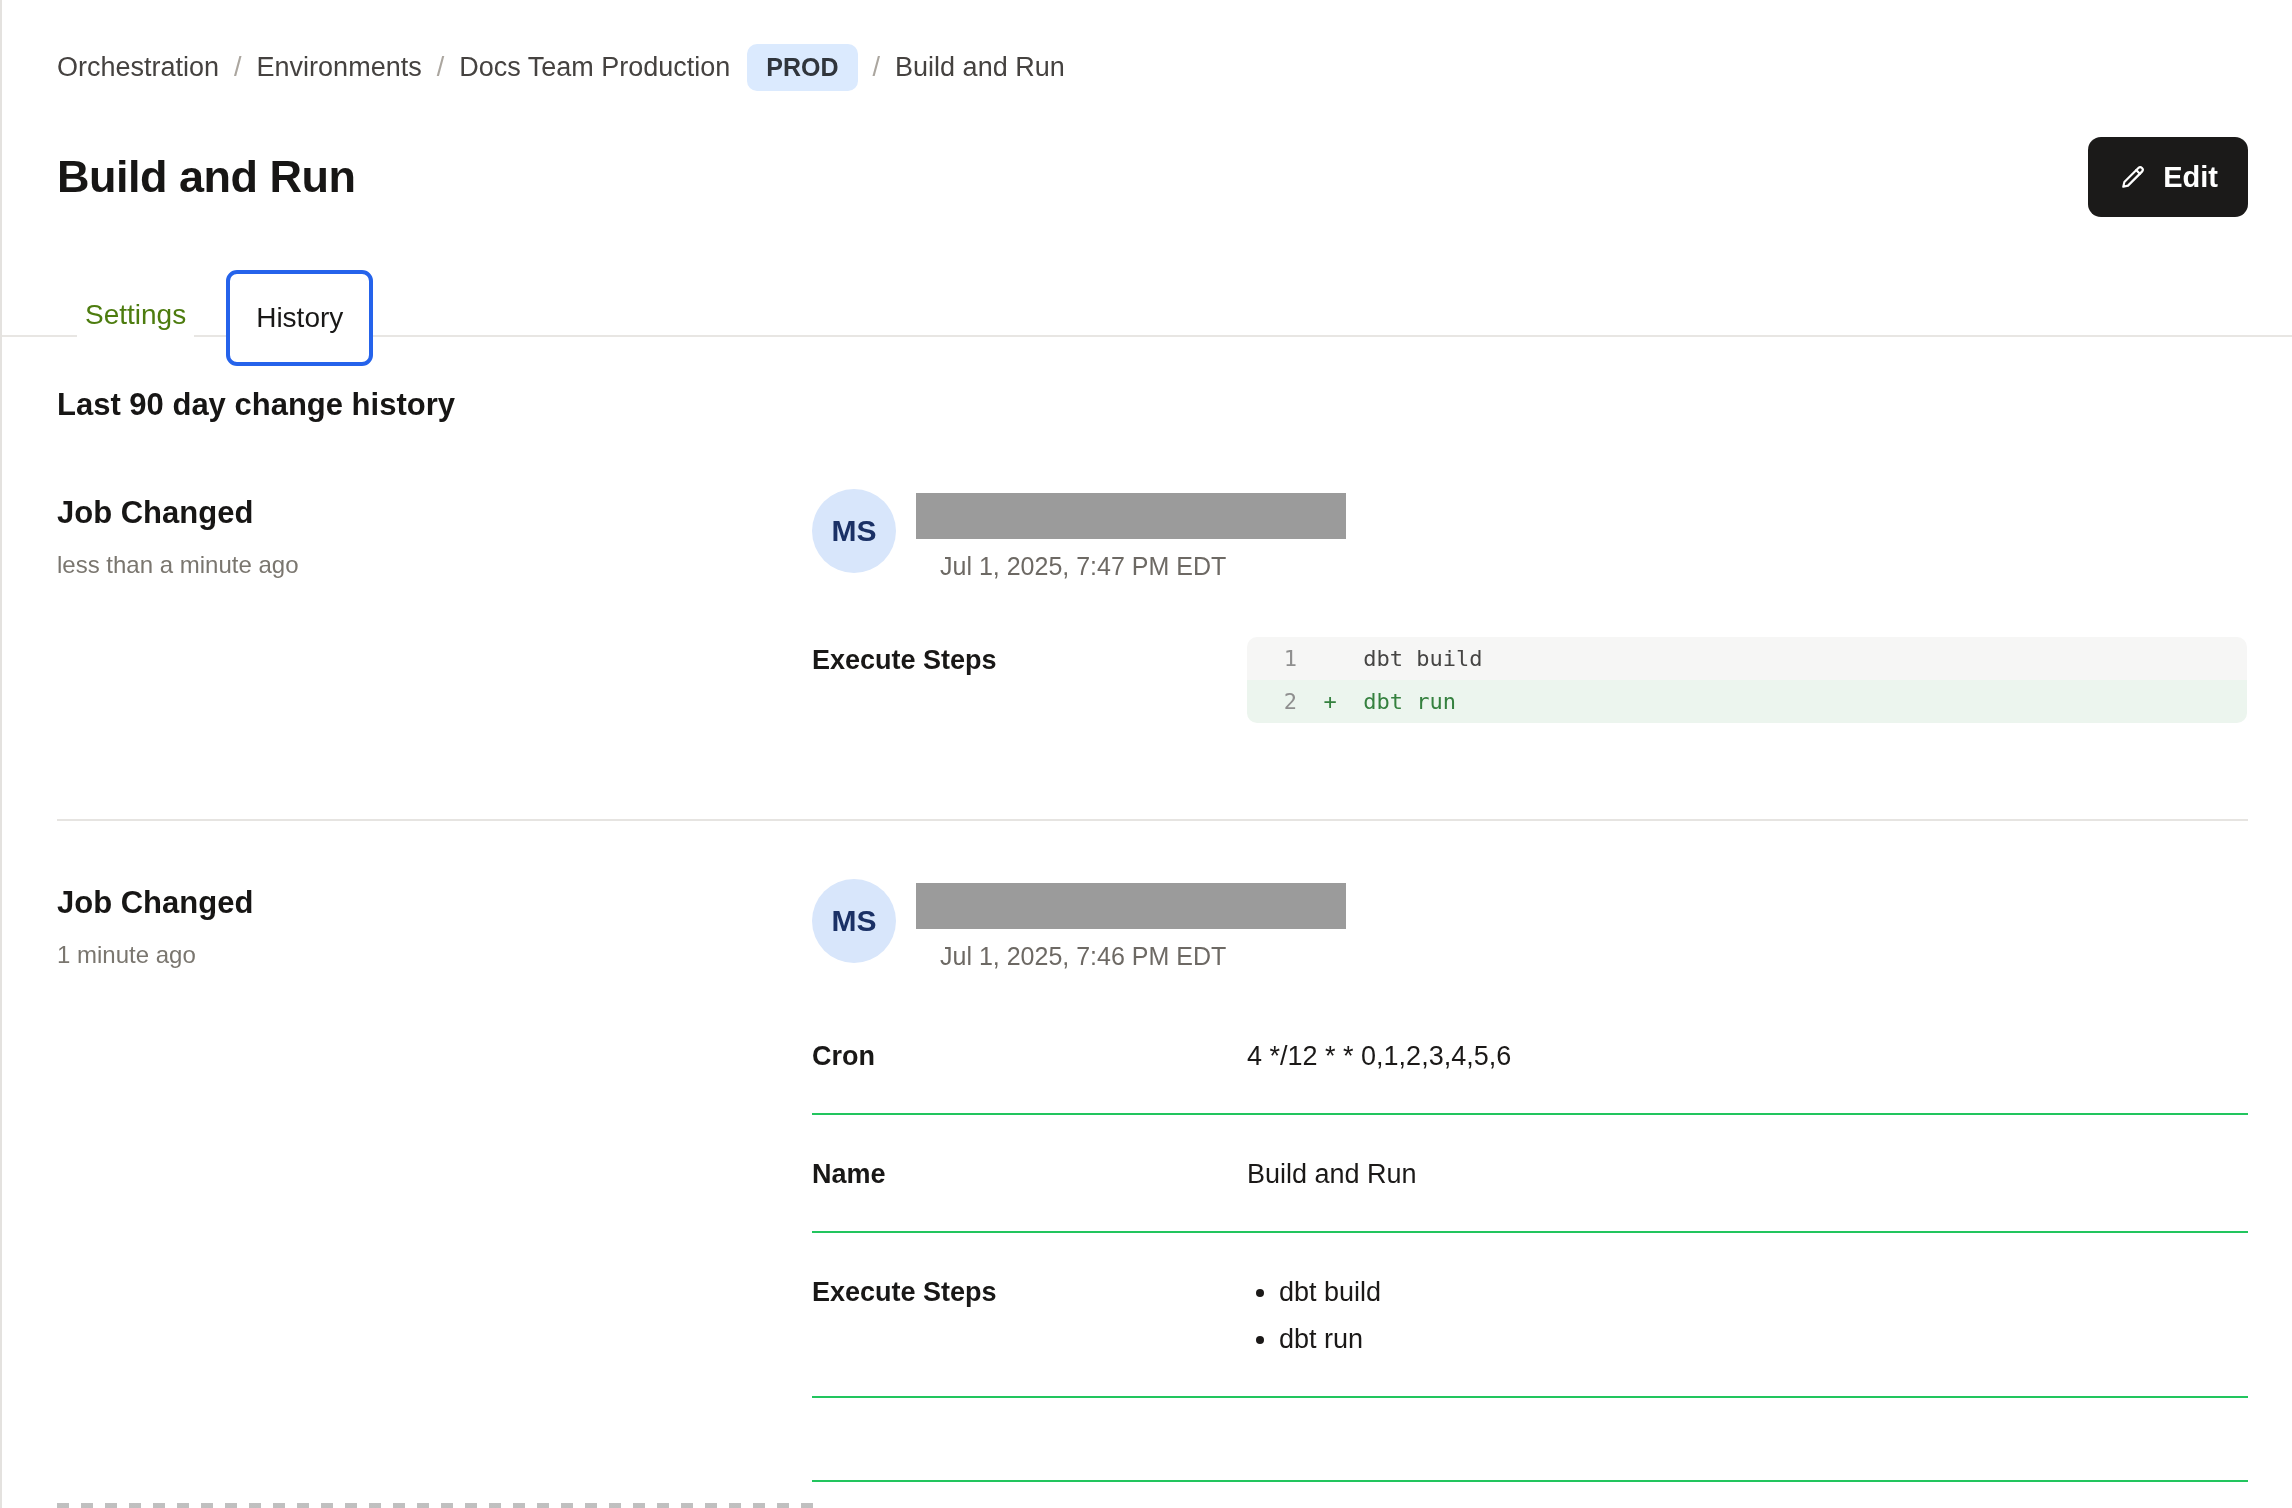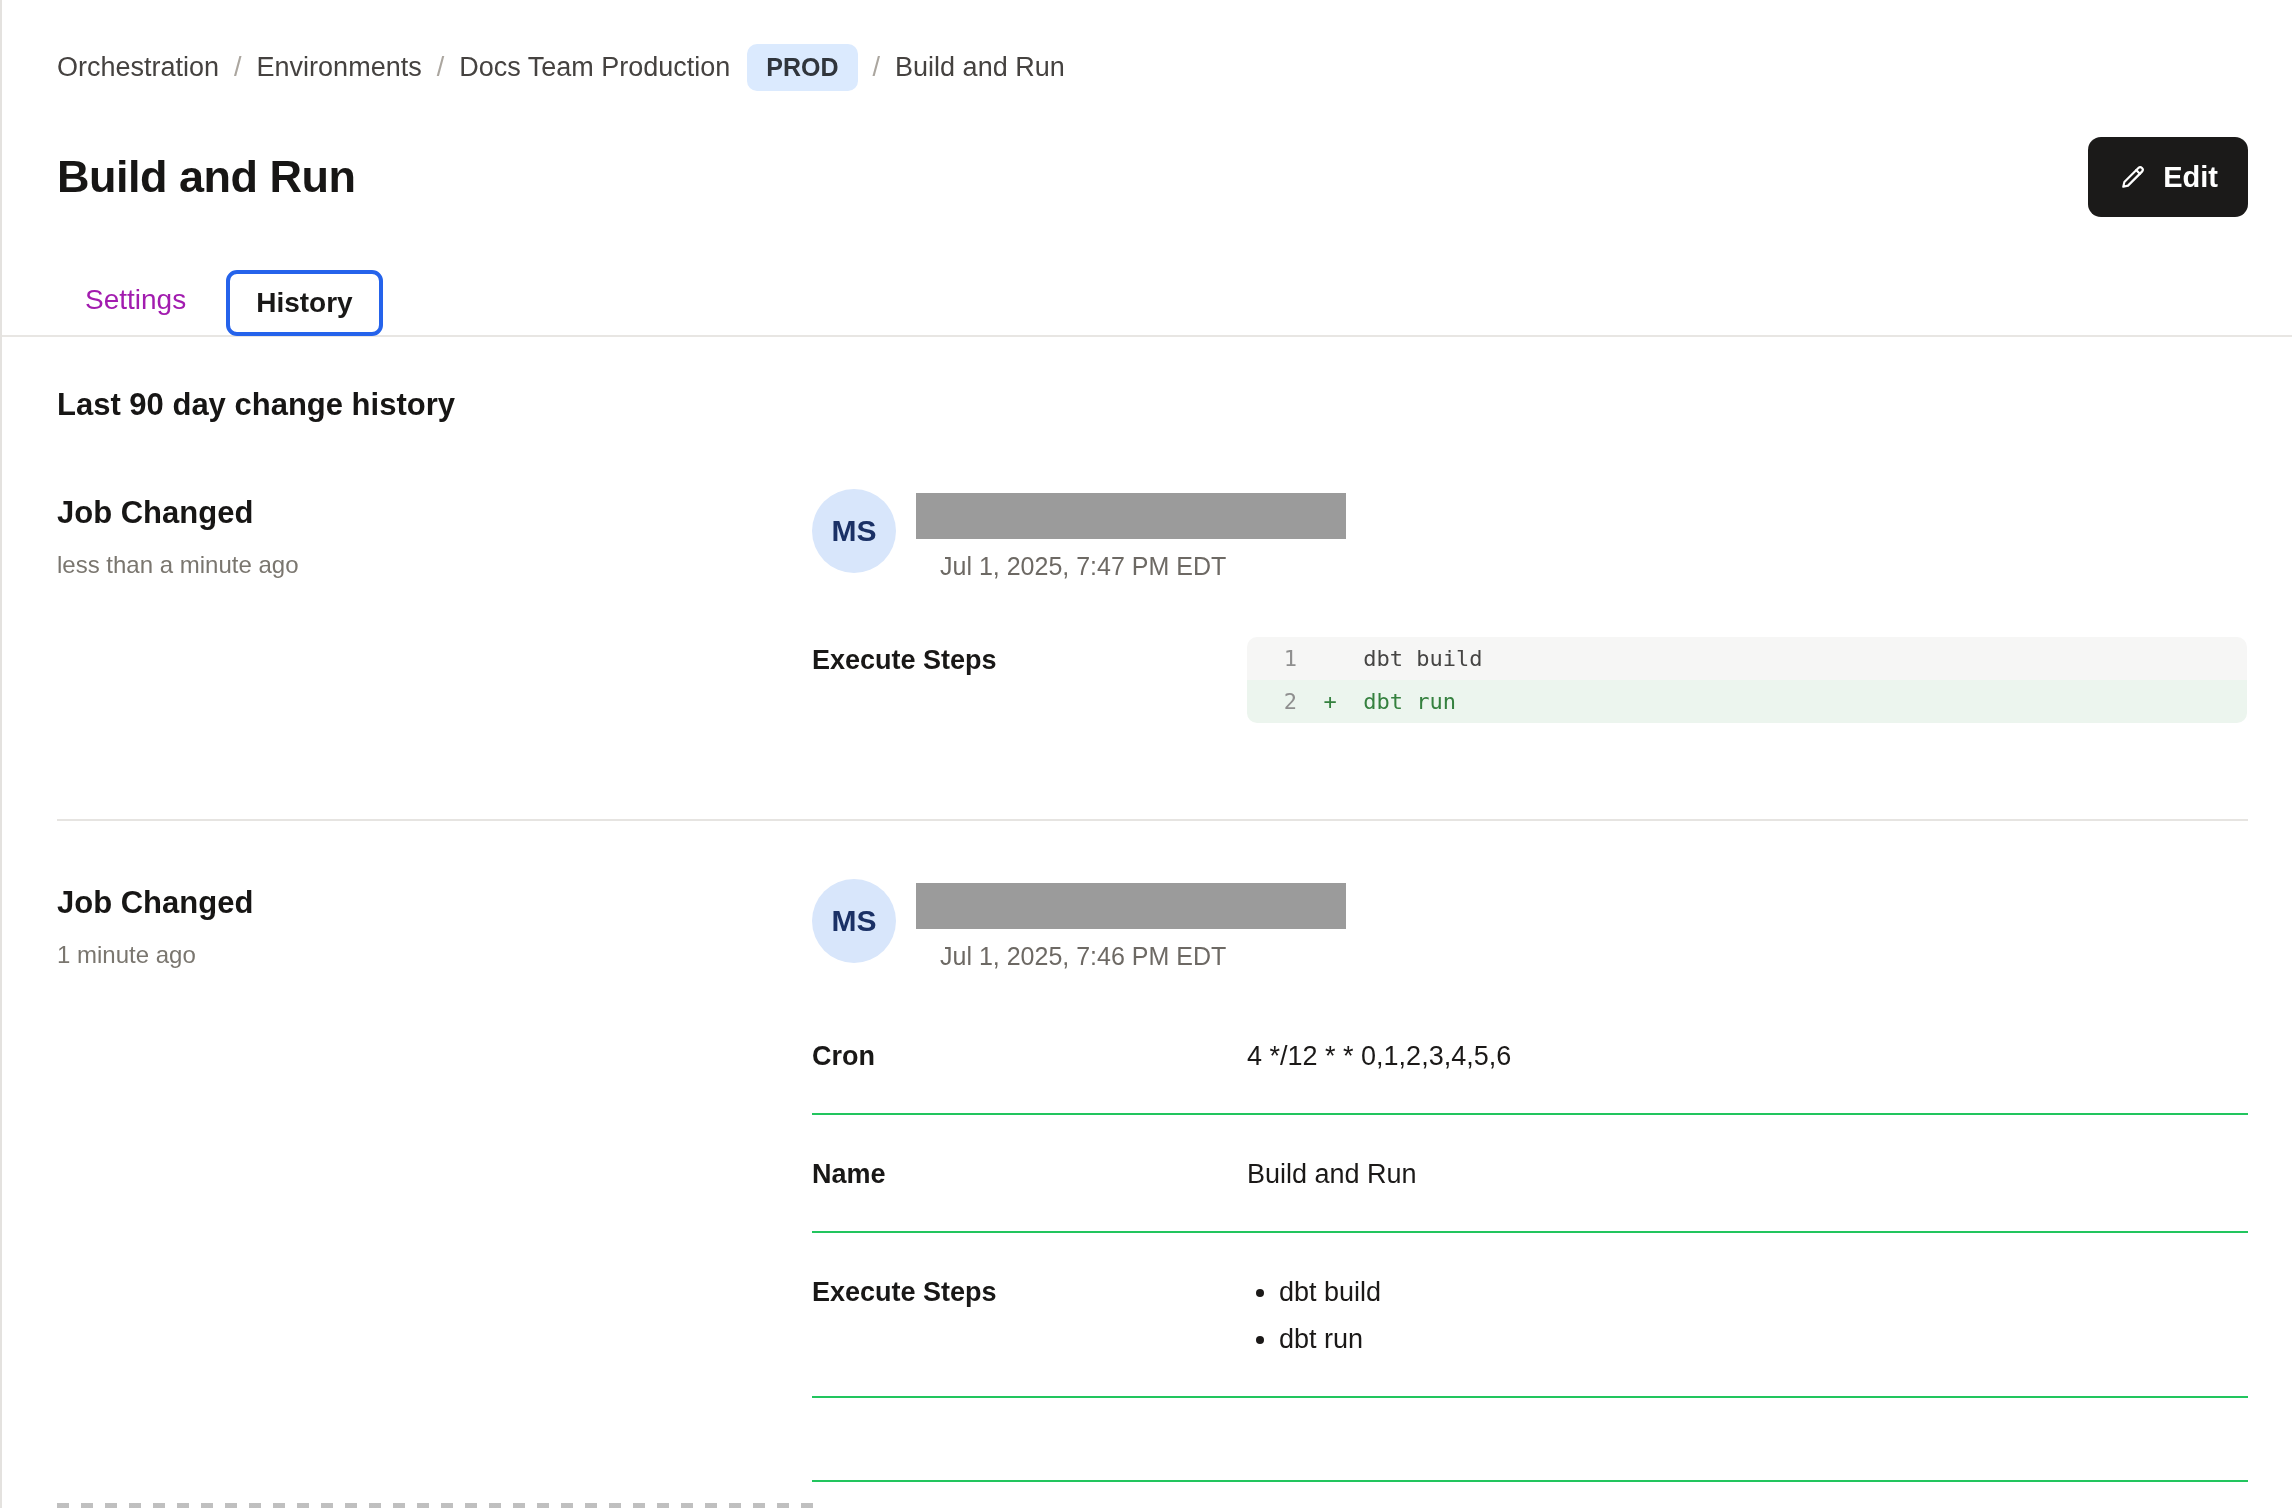--- a/index.html
+++ b/index.html
@@ -33,25 +33,25 @@
     height:80px;padding:0 30px;border-radius:13px;font-size:29px;font-weight:600;
     font-family:inherit;
   }
   .edit-btn svg{display:block;}
 
   
   .tabs-wrap{position:relative;margin-top:34px;height:74px;}
   .tabs-hr{position:absolute;left:-55px;right:-44px;bottom:4px;height:2px;background:#e8e6e3;}
   .tabs-row{position:relative;display:flex;align-items:center;gap:32px;padding-left:20px;}
   .tab{font-size:28px;background:#fff;border:none;cursor:pointer;font-family:inherit;}
-  .tab-inactive{color:#a21caf;padding:14px 8px;}
+  .tab-inactive{color:#4d7c0f;padding:14px 8px;}
   .tab-active{
-    color:#191817;font-weight:700;
+    color:#191817;font-weight:400;
     border:4px solid var(--tab-active-ring,#2563eb);border-radius:11px;
-    padding:13px 26px;position:relative;top:3px;z-index:1;
+    padding:28px 26px;position:relative;top:3px;z-index:1;
   }
 
   
   .section-heading{margin-top:46px;font-size:31px;font-weight:700;color:#171615;}
 
   
   .entry{display:flex;}
   .entry-1{padding-top:40px;padding-bottom:96px;border-bottom:2px solid #e6e4e1;}
   .entry-2{padding-top:58px;}
   .entry-left{width:755px;flex:none;padding-top:6px;}

